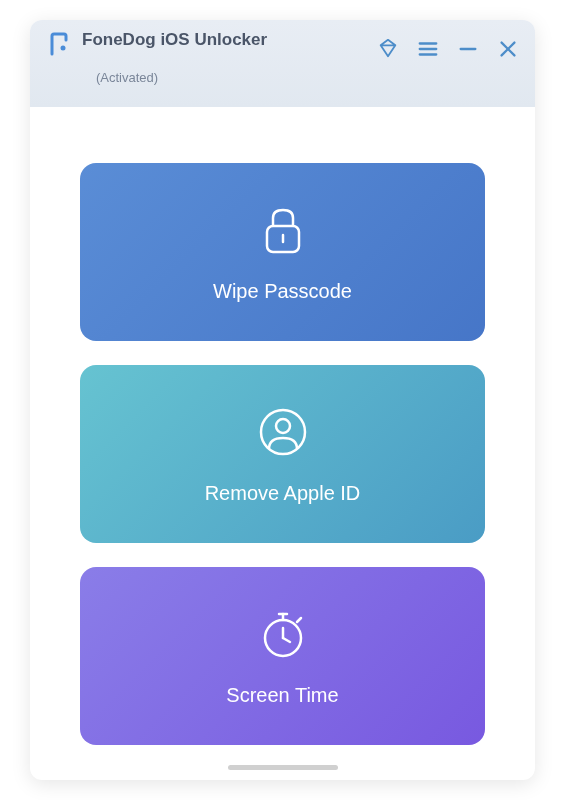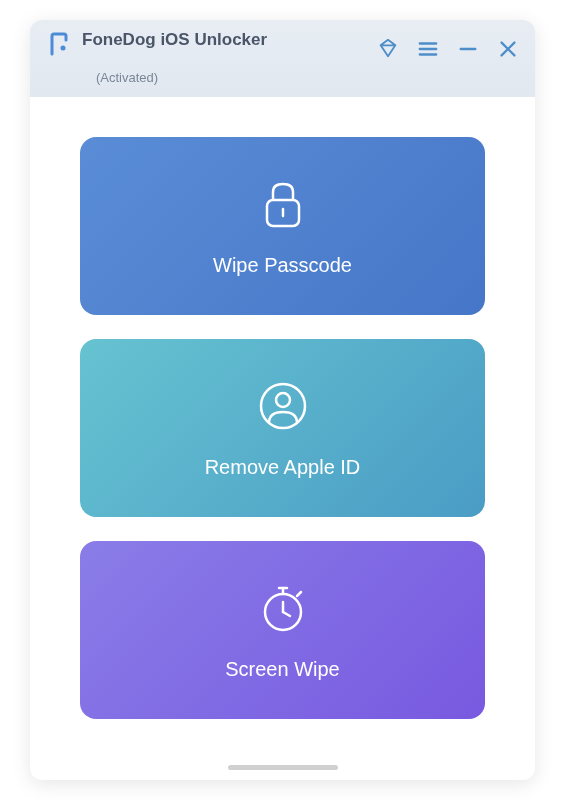--- a/index.html
+++ b/index.html
@@ -24,21 +24,21 @@
       background: #ffffff;
       border-radius: 12px;
       box-shadow: 0 4px 20px rgba(0,0,0,0.1);
       overflow: hidden;
       display: flex;
       flex-direction: column;
     }
     
     .header {
       background: linear-gradient(to bottom, #e8edf4, #e1e8f0);
-      padding: 10px 16px 12px 16px;
+      padding: 10px 16px 22px 16px;
       display: flex;
       align-items: flex-start;
       justify-content: space-between;
     }
     
     .header-left {
       display: flex;
       align-items: flex-start;
       gap: 10px;
     }
@@ -94,20 +94,21 @@
       width: 22px;
       height: 22px;
     }
     
     .main-content {
       flex: 1;
       padding: 40px 50px 20px 50px;
       display: flex;
       flex-direction: column;
       gap: 24px;
+      justify-content: flex-end;
     }
     
     .action-card {
       height: 178px;
       border-radius: 16px;
       display: flex;
       flex-direction: column;
       align-items: center;
       justify-content: center;
       gap: 22px;
@@ -225,20 +226,20 @@
       <div class="card-icon">
         <svg viewBox="0 0 56 56" fill="none" stroke="white" stroke-width="2.5">
           <circle cx="28" cy="32" r="18"></circle>
           <line x1="28" y1="32" x2="28" y2="22" stroke-linecap="round"></line>
           <line x1="28" y1="32" x2="35" y2="36" stroke-linecap="round"></line>
           <line x1="24" y1="8" x2="32" y2="8" stroke-linecap="round"></line>
           <line x1="28" y1="8" x2="28" y2="14" stroke-linecap="round"></line>
           <line x1="42" y1="16" x2="46" y2="12" stroke-linecap="round"></line>
         </svg>
       </div>
-      <div class="card-label">Screen Wipe</div>
+      <div class="card-label">Screen Time</div>
     </div>
 
   </div>
 
   <div class="bottom-handle"></div>
 
 </div>
 
 </body></html>

